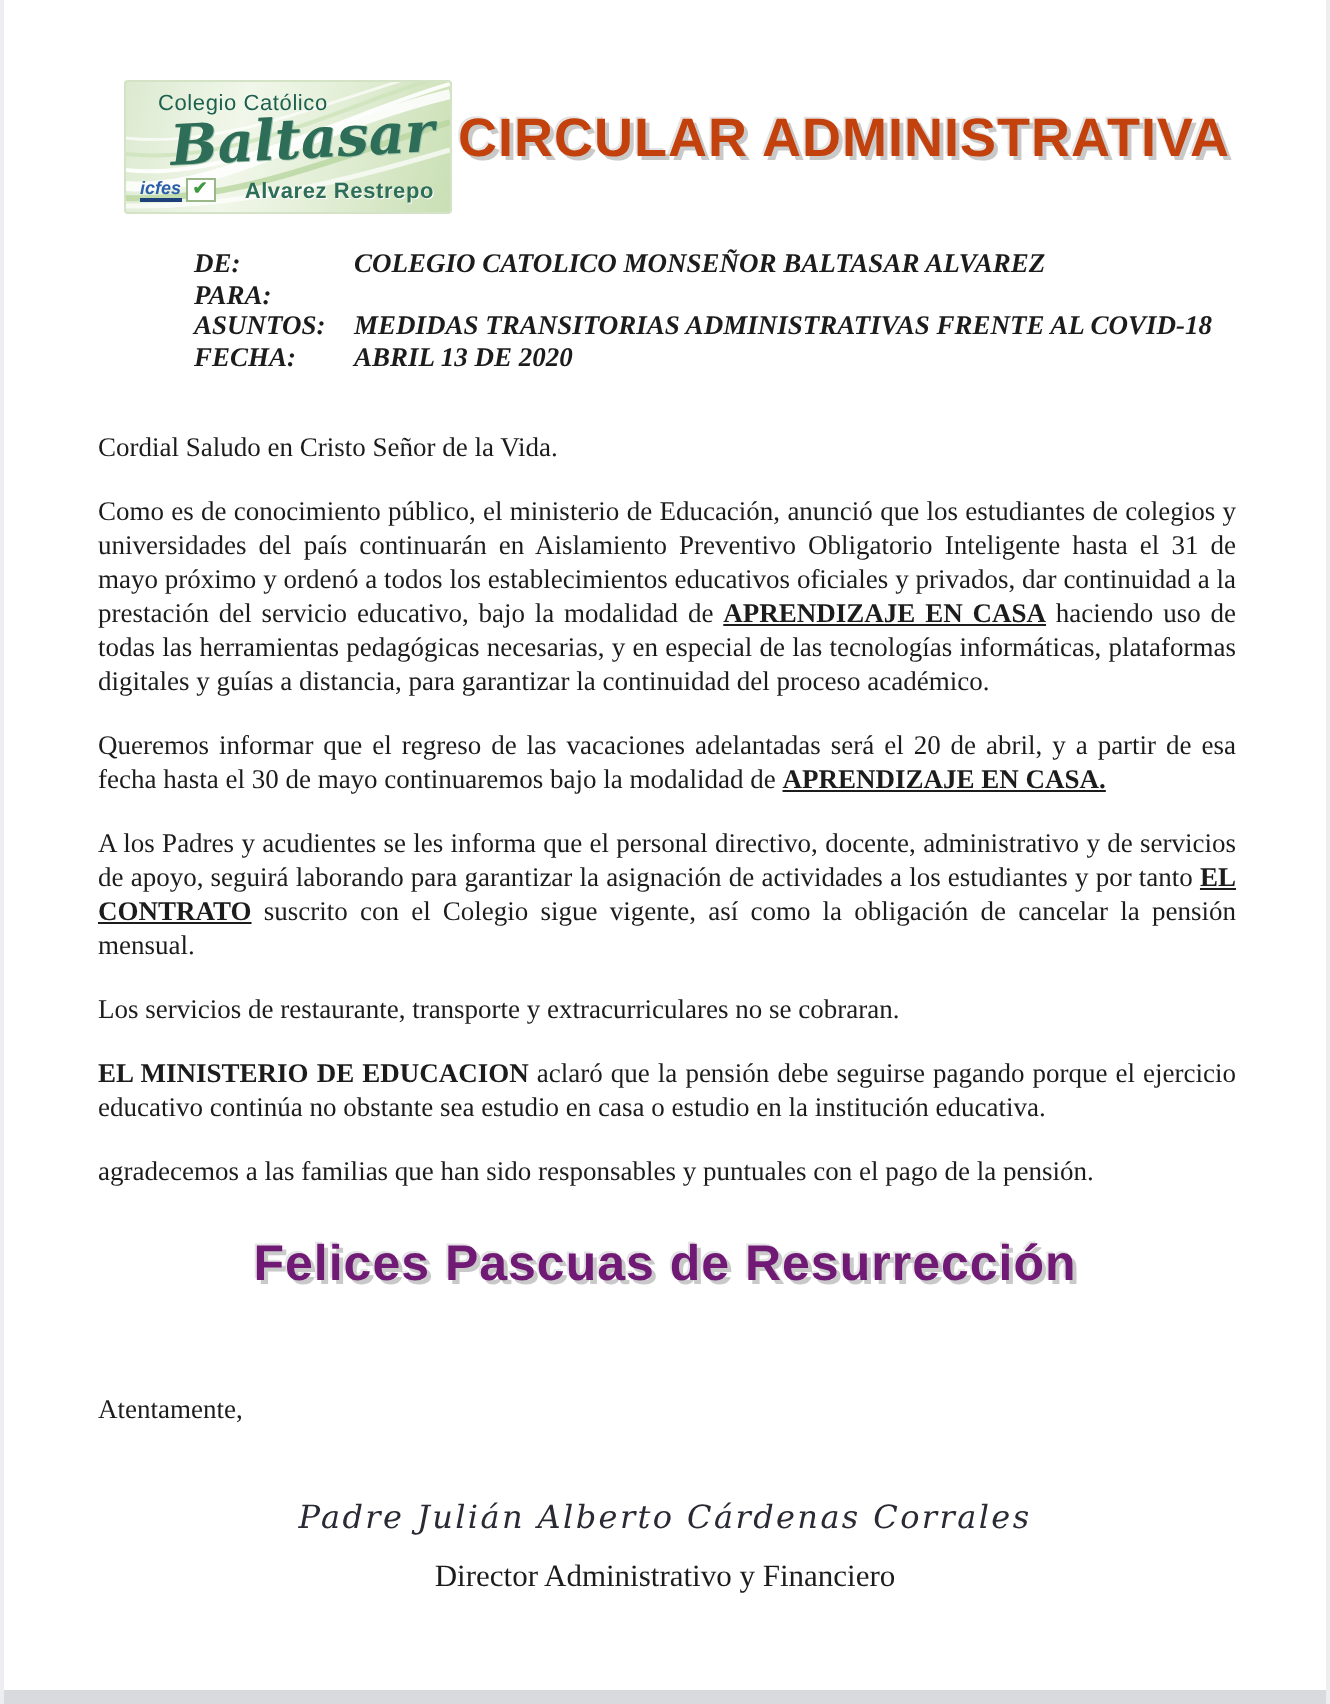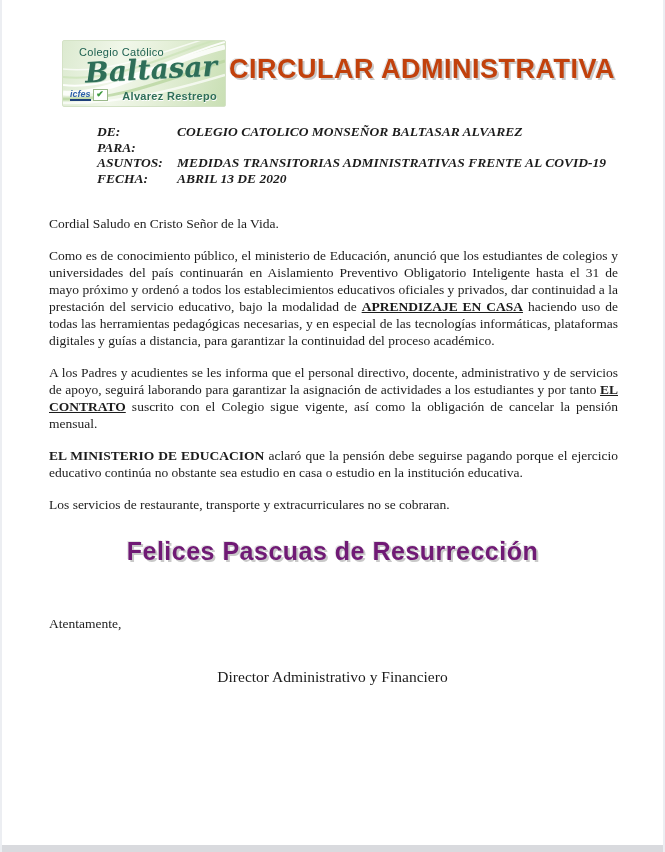--- a/index.html
+++ b/index.html
@@ -121,39 +121,42 @@
   <div class="meta-block">
       <div class="meta-row">
         <span class="meta-label">DE:</span>
         <span class="meta-value">COLEGIO CATOLICO MONSEÑOR BALTASAR ALVAREZ</span>
       </div>
       <div class="meta-row">
         <span class="meta-label">PARA:</span>
       </div>
       <div class="meta-row">
         <span class="meta-label">ASUNTOS:</span>
-        <span class="meta-value">MEDIDAS TRANSITORIAS ADMINISTRATIVAS FRENTE AL COVID-19</span>
+        <span class="meta-value">MEDIDAS TRANSITORIAS ADMINISTRATIVAS FRENTE AL COVID-18</span>
       </div>
       <div class="meta-row">
         <span class="meta-label">FECHA:</span>
         <span class="meta-value">ABRIL 13 DE 2020</span>
       </div>
     </div>
 
   <div class="greeting">Cordial Saludo en Cristo Señor de la Vida.</div>
 
   <div class="paragraphs">
       <p><span class="seg-n">Como es de conocimiento público, el ministerio de Educación, anunció que los estudiantes de colegios y universidades del país continuarán en Aislamiento Preventivo Obligatorio Inteligente hasta el 31 de mayo próximo y ordenó a todos los establecimientos educativos oficiales y privados, dar continuidad a la prestación del servicio educativo, bajo la modalidad de </span><span class="seg-bu">APRENDIZAJE EN CASA</span><span class="seg-n"> haciendo uso de todas las herramientas pedagógicas necesarias, y en especial de las tecnologías informáticas, plataformas digitales y guías a distancia, para garantizar la continuidad del proceso académico.</span></p>
+      <p><span class="seg-n">Queremos informar que el regreso de las vacaciones adelantadas será el 20 de abril, y a partir de esa fecha hasta el 30 de mayo continuaremos bajo la modalidad de </span><span class="seg-bu">APRENDIZAJE EN CASA.</span></p>
       <p><span class="seg-n">A los Padres y acudientes se les informa que el personal directivo, docente, administrativo y de servicios de apoyo, seguirá laborando para garantizar la asignación de actividades a los estudiantes y por tanto </span><span class="seg-bu">EL CONTRATO</span><span class="seg-n"> suscrito con el Colegio sigue vigente, así como la obligación de cancelar la pensión mensual.</span></p>
+      <p><span class="seg-n">Los servicios de restaurante, transporte y extracurriculares no se cobraran.</span></p>
       <p><span class="seg-b">EL MINISTERIO DE EDUCACION</span><span class="seg-n"> aclaró que la pensión debe seguirse pagando porque el ejercicio educativo continúa no obstante sea estudio en casa o estudio en la institución educativa.</span></p>
-      <p><span class="seg-n">Los servicios de restaurante, transporte y extracurriculares no se cobraran.</span></p>
+      <p><span class="seg-n">agradecemos a las familias que han sido responsables y puntuales con el pago de la pensión.</span></p>
     </div>
 
   <div class="easter">Felices Pascuas de Resurrección</div>
 
   <div class="closing">Atentamente,</div>
 
   <div class="signature">
+    <div class="sig-name">Padre Julián Alberto Cárdenas Corrales</div>
     <div class="sig-title">Director Administrativo y Financiero</div>
   </div>
 
   <div class="bottom-strip"></div>
 </div>
 
 </body></html>

